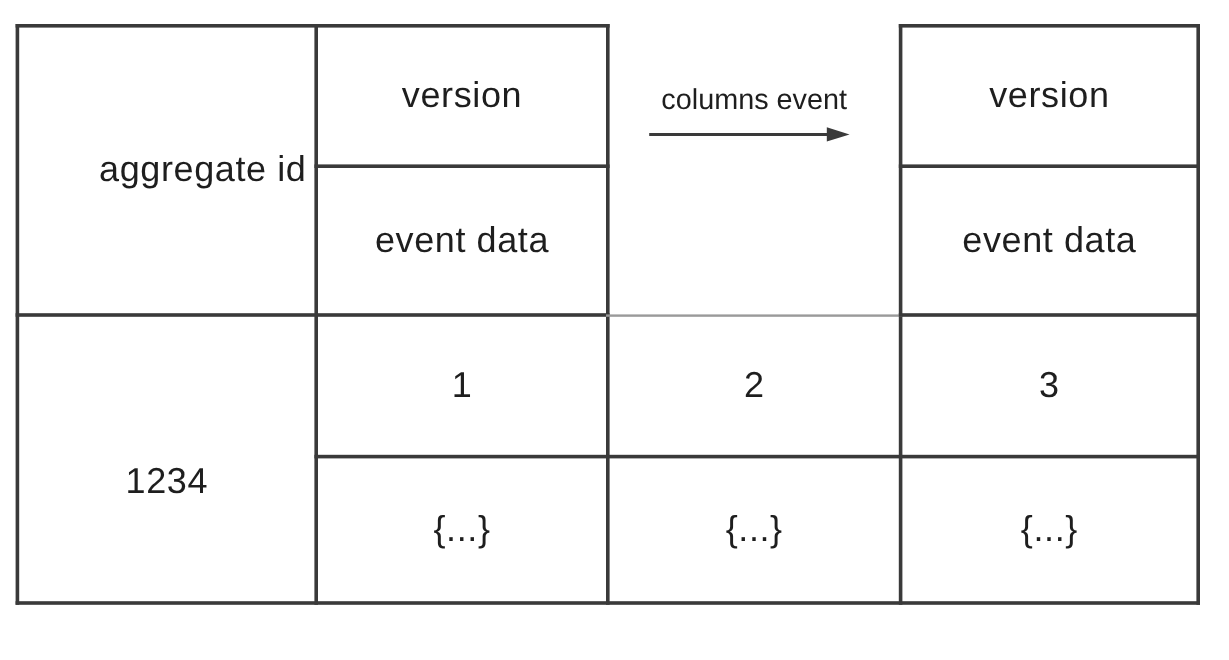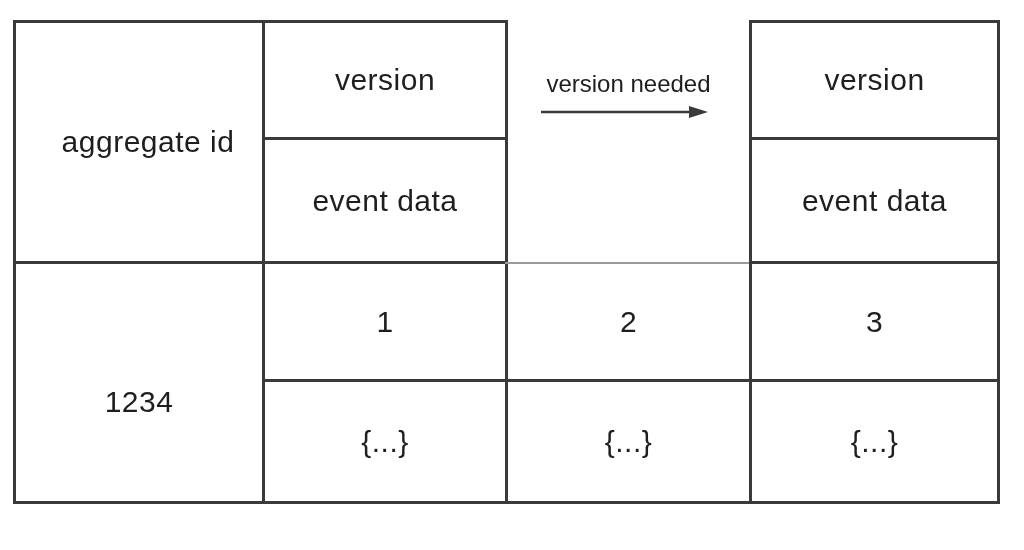--- a/index.html
+++ b/index.html
@@ -72,31 +72,31 @@
   <div class="hline" style="left:13px;  top:20px;  width:495px;"></div>
   <div class="hline" style="left:749px; top:20px;  width:251px;"></div>
   <div class="hline" style="left:262px; top:137px; width:246px;"></div>
   <div class="hline" style="left:749px; top:137px; width:251px;"></div>
   <div class="hline" style="left:13px;  top:261px; width:495px;"></div>
   <div class="hline light" style="left:505px; top:262px; width:247px;"></div>
   <div class="hline" style="left:749px; top:261px; width:251px;"></div>
   <div class="hline" style="left:262px; top:379px; width:738px;"></div>
   <div class="hline" style="left:13px;  top:501px; width:987px;"></div>
 
-  <div class="cell-label" style="left:4px; top:23px; width:288px; height:238px;">aggregate id</div>
+  <div class="cell-label" style="left:25px; top:23px; width:288px; height:238px;">aggregate id</div>
 
   <div class="cell-label" style="left:265px; top:23px; width:240px; height:114px;">version</div>
 
   <div class="cell-label" style="left:265px; top:140px; width:240px; height:121px;">event data</div>
 
   <div class="cell-label" style="left:752px; top:23px; width:245px; height:114px;">version</div>
 
   <div class="cell-label" style="left:752px; top:140px; width:245px; height:121px;">event data</div>
 
-  <div class="annotation-label" style="left:508px; top:64px; width:241px; height:40px;">version needed</div>
+  <div class="annotation-label" style="left:508px; top:64px; width:241px; height:40px;">columns event</div>
 
   <svg class="arrow-svg" style="left:540px; top:103px;" width="170" height="18" viewBox="0 0 170 18" aria-hidden="true">
     <line x1="1" y1="9" x2="152" y2="9" stroke="#3a3a3a" stroke-width="2.5"></line>
     <polygon points="149,3 168,9 149,15" fill="#3a3a3a"></polygon>
   </svg>
 
   <div class="cell-label" style="left:16px; top:264px; width:246px; height:275px;">1234</div>
 
   <div class="cell-label" style="left:265px; top:264px; width:240px; height:115px;">1</div>
   <div class="cell-label" style="left:265px; top:382px; width:240px; height:119px;">{...}</div>

